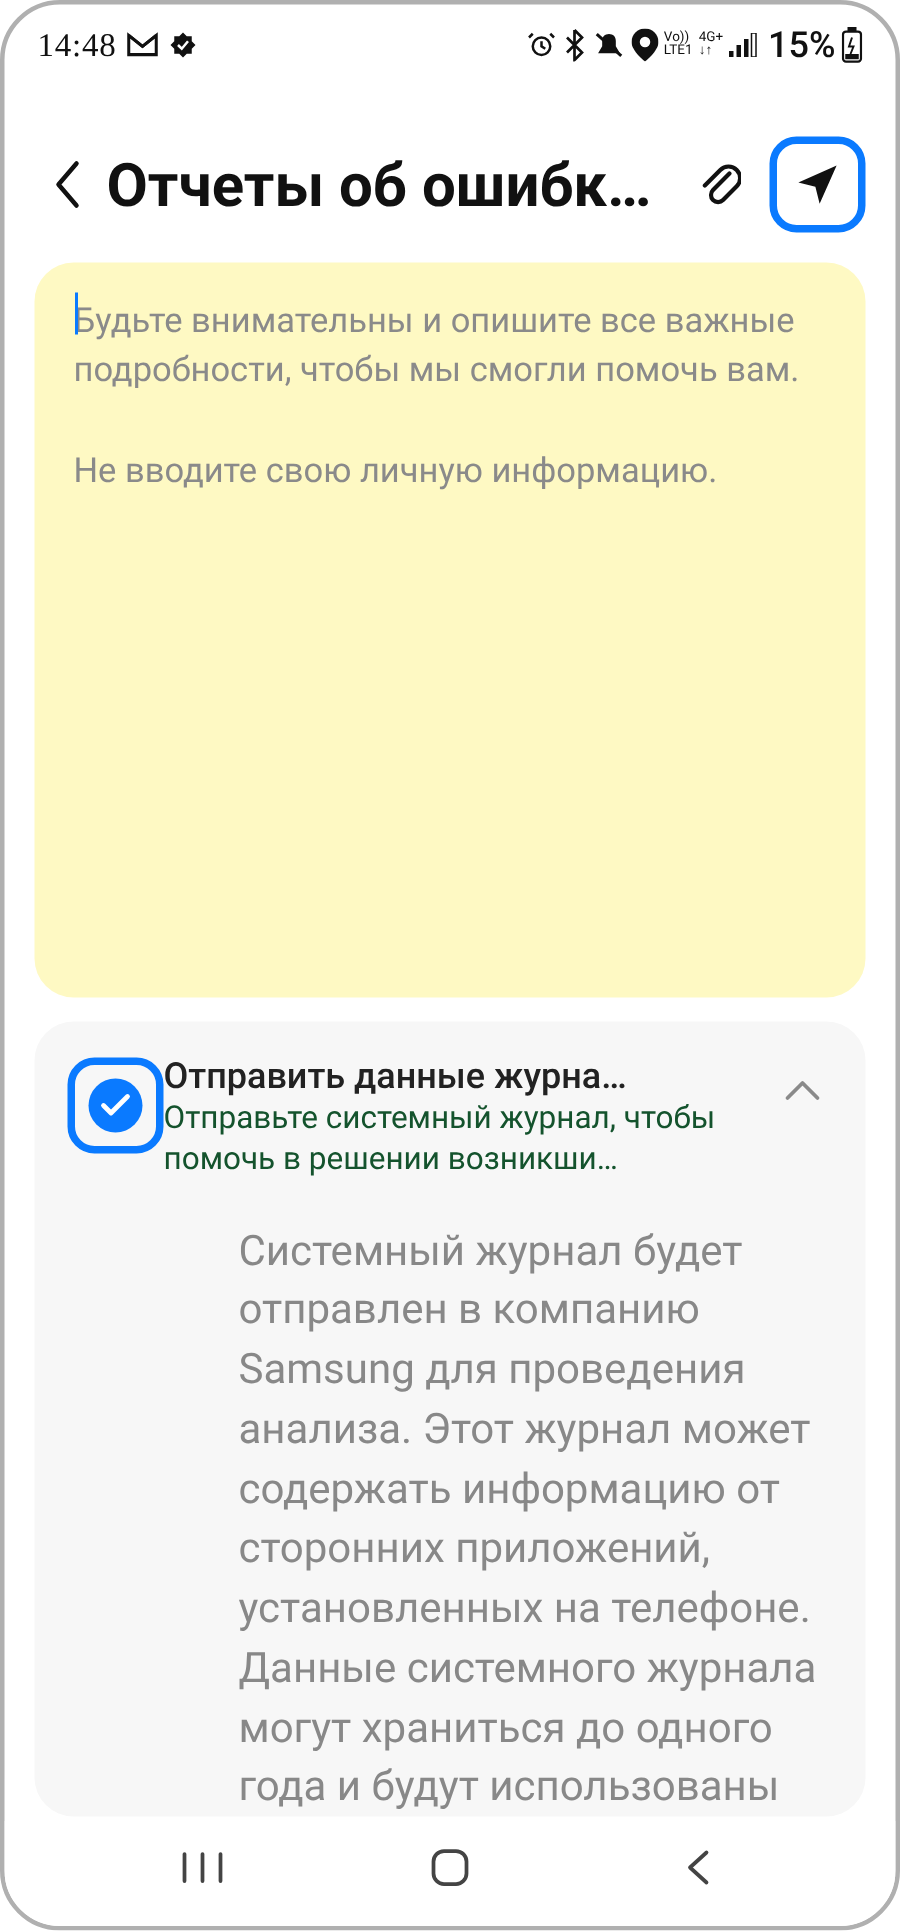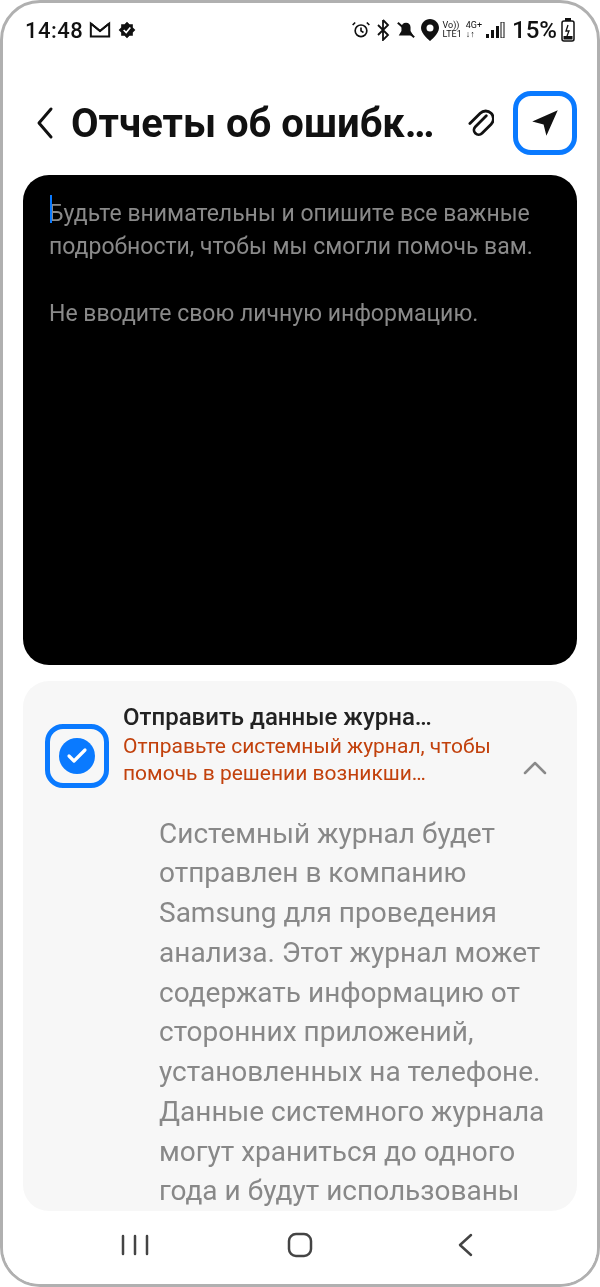--- a/index.html
+++ b/index.html
@@ -24,21 +24,21 @@
   .status-bar {
     display: flex;
     justify-content: space-between;
     align-items: center;
     padding: 10px 22px 4px 22px;
     height: 48px;
     font-size: 20px;
     font-weight: 500;
     color: #111;
   }
-  .status-left { display: flex; align-items: center; gap: 6px; }
+  .status-left { display: flex; align-items: center; gap: 6px; font-family: Liberation Serif, serif; }
   .status-right { display: flex; align-items: center; gap: 4px; font-size: 18px; }
   .status-right svg, .status-left svg { display:block; }
   .clock { font-size: 22px; font-weight:500; letter-spacing:0.5px;}
   .batt-pct { font-size: 24px; margin-left:2px;}
   .mini-txt { font-size: 9px; line-height:9px; font-weight:400; text-align:left;}
   
   .header {
     display: flex;
     align-items: center;
     padding: 40px 20px 20px 20px;
@@ -68,21 +68,21 @@
     width: 64px; height: 64px;
     border: 5px solid #0a7aff;
     border-radius: 18px;
     display:flex;align-items:center;justify-content:center;
     flex-shrink:0;
     margin-left:6px;
   }
   
   .text-card {
     margin: 0 20px;
-    background: #000000;
+    background: #fef9c3;
     border-radius: 26px;
     padding: 22px 26px;
     height: 490px;
     position:relative;
   }
   .placeholder-text {
     color: #8a8a8a;
     font-size: 23px;
     line-height: 1.45;
     white-space: pre-wrap;
@@ -97,22 +97,21 @@
   .log-card {
     margin: 16px 20px 0 20px;
     background: #f7f7f7;
     border-radius: 26px;
     padding: 22px 22px 0 22px;
     height: 530px;
     overflow:hidden;
   }
   .log-row {
     display:flex;
-    align-items:flex-end;
-    gap: 14px;
+    align-items:flex-start;
   }
   .checkbox-wrap {
     width: 64px; height: 64px;
     border: 5px solid #0a7aff;
     border-radius: 18px;
     display:flex;align-items:center;justify-content:center;
     flex-shrink:0;
     margin-top:2px;
   }
   .checkbox-inner {
@@ -125,21 +124,21 @@
   .log-title {
     font-size: 24px;
     color:#222;
     font-weight:500;
     white-space:nowrap;
     overflow:hidden;
     text-overflow:ellipsis;
   }
   .log-sub {
     font-size: 21px;
-    color:#c2410c;
+    color:#14532d;
     line-height:1.3;
     margin-top:2px;
     display:-webkit-box;
     -webkit-line-clamp:2;
     -webkit-box-orient:vertical;
     overflow:hidden;
   }
   .chevron-up {
     width:40px;height:40px;
     display:flex;align-items:center;justify-content:center;

